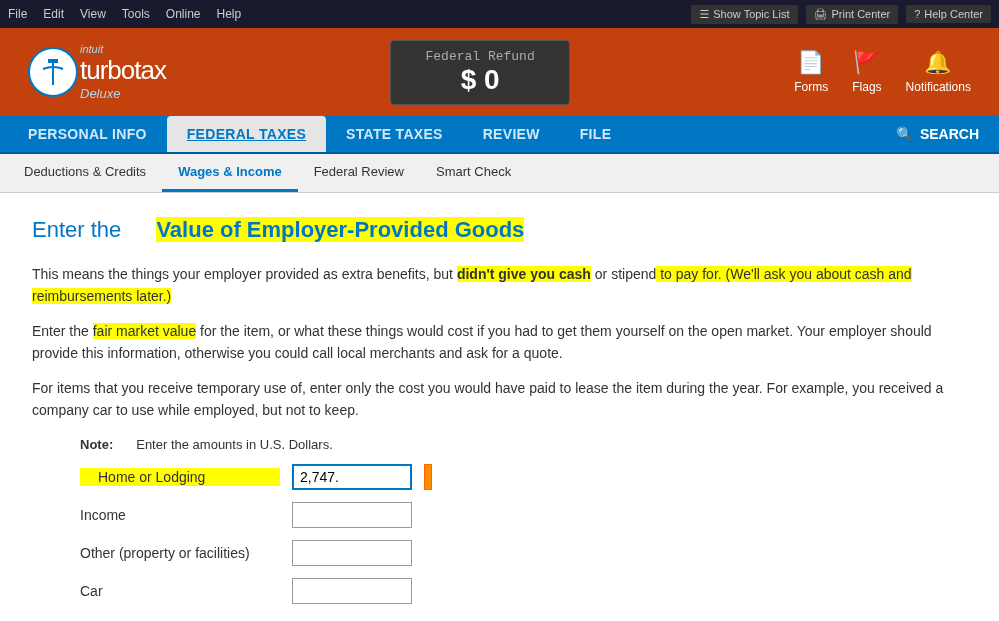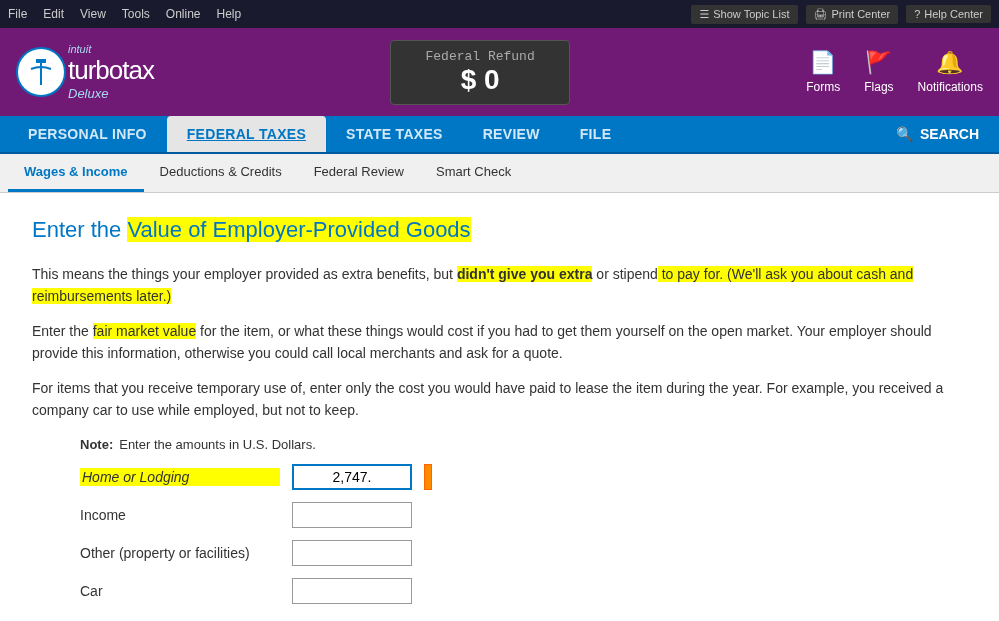--- a/index.html
+++ b/index.html
@@ -29,25 +29,25 @@
       padding: 3px 8px;
       cursor: pointer;
       display: flex;
       align-items: center;
       gap: 4px;
       border-radius: 2px;
     }
 
     
     .header {
-      background: #701a75;
+      background: #c2410c;
       display: flex;
       align-items: center;
       height: 88px;
-      padding: 0 16px;
+      padding: 0 28px;
       justify-content: space-between;
     }
     .logo-text {
       display: flex;
       flex-direction: column;
     }
     .refund-box {
       background: #333;
       border: 1px solid #555;
       border-radius: 4px;
@@ -152,38 +152,39 @@
       color: #0077c5;
       margin-bottom: 20px;
       font-weight: normal;
     }
     .page-title .highlight-yellow {
       background-color: #ffff00;
       color: #0077c5;
       font-weight: bold;
     }
     .page-title .normal {
-      font-weight: normal;
+      font-weight: bold;
+      margin-left: 29px;
     }
     .description {
       color: #333;
       line-height: 1.6;
       margin-bottom: 12px;
       font-size: 14px;
     }
     .description .highlight-yellow {
       background-color: #ffff00;
     }
     .description .highlight-yellow-text {
       background-color: #ffff00;
       font-weight: bold;
     }
     .note-row {
       display: flex;
-      gap: 6px;
+      gap: 23px;
       margin: 16px 0 12px 48px;
       font-size: 13px;
       color: #333;
     }
     .note-label { font-weight: bold; }
 
     
     .form-section {
       margin-left: 48px;
       margin-top: 8px;
@@ -194,30 +195,29 @@
       margin-bottom: 12px;
       gap: 12px;
     }
     .form-label {
       width: 200px;
       font-size: 14px;
       color: #333;
     }
     .form-label.highlight-yellow {
       background-color: #ffff00;
-      padding: 1px 2px;
-      font-style: italic;
+      padding: 1px 18px;
     }
     .form-input {
       width: 120px;
       height: 26px;
       border: 1px solid #999;
       padding: 2px 6px;
       font-size: 14px;
-      text-align: center;
+      text-align: left;
     }
     .form-input.active-input {
       border: 2px solid #0077c5;
       background: #fff;
     }
 
     
     .tt-logo-wrap {
       display: flex;
       align-items: center;
@@ -297,33 +297,33 @@
   <div class="nav-tab">STATE TAXES</div>
   <div class="nav-tab">REVIEW</div>
   <div class="nav-tab">FILE</div>
   <div class="nav-tab-search">
     <span>🔍</span>
     <span>SEARCH</span>
   </div>
 </div>
 
 <div class="sub-tabs">
+  <div class="sub-tab">Deductions &amp; Credits</div>
   <div class="sub-tab active">Wages &amp; Income</div>
-  <div class="sub-tab">Deductions &amp; Credits</div>
   <div class="sub-tab">Federal Review</div>
   <div class="sub-tab">Smart Check</div>
 </div>
 
 <div class="content">
   <div class="page-title">
     <span>Enter the </span><span class="highlight-yellow normal">Value of Employer-Provided Goods</span>
   </div>
 
   <p class="description">
-    <span>This means the things your employer provided as extra benefits, but </span><span class="highlight-yellow-text" style="background:#ffff00;font-weight:bold;">didn't give you extra</span><span> or stipend</span><span class="highlight-yellow" style="background:#ffff00;"> to pay for. (We'll ask you about cash and reimbursements later.)</span>
+    <span>This means the things your employer provided as extra benefits, but </span><span class="highlight-yellow-text" style="background:#ffff00;font-weight:bold;">didn't give you cash</span><span> or stipend</span><span class="highlight-yellow" style="background:#ffff00;"> to pay for. (We'll ask you about cash and reimbursements later.)</span>
   </p>
 
   <p class="description">
     <span>Enter the </span><span class="highlight-yellow" style="background:#ffff00;">fair market value</span><span> for the item, or what these things would cost if you had to get them yourself on the open market. Your employer should provide this information, otherwise you could call local merchants and ask for a quote.</span>
   </p>
 
   <p class="description">For items that you receive temporary use of, enter only the cost you would have paid to lease the item during the year. For example, you received a company car to use while employed, but not to keep.</p>
 
   <div class="note-row">
     <span class="note-label">Note:</span>

